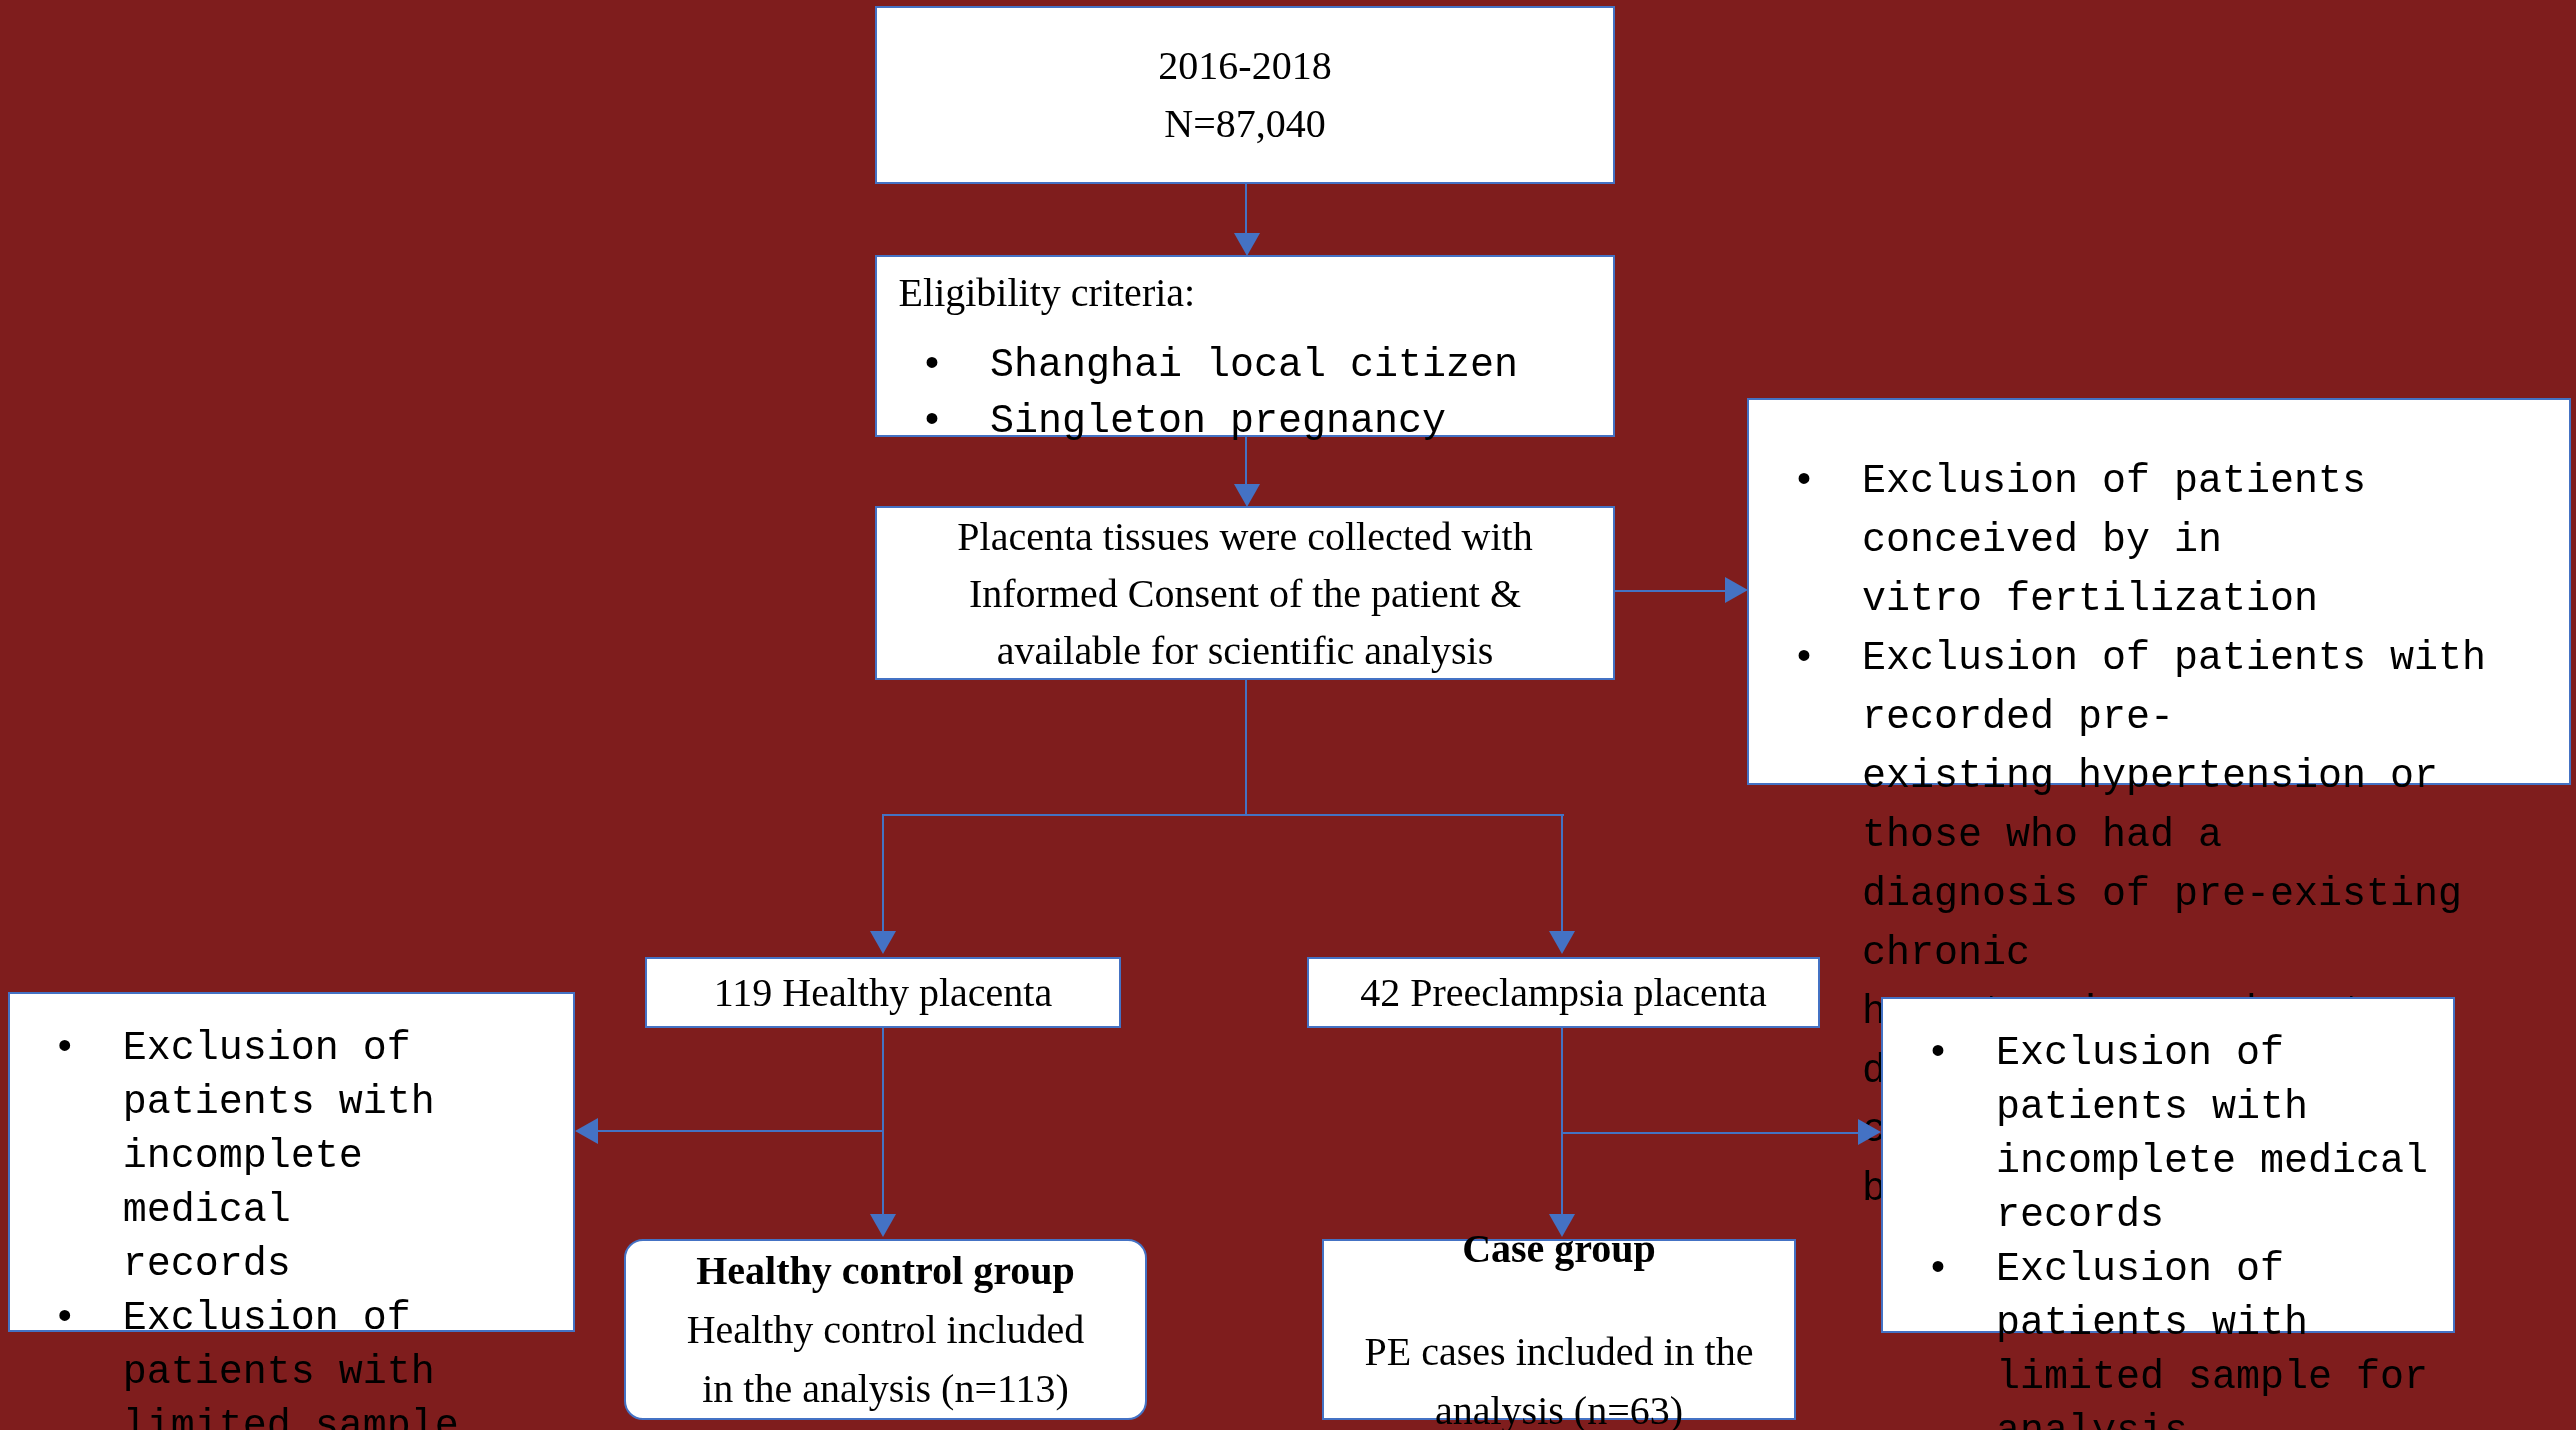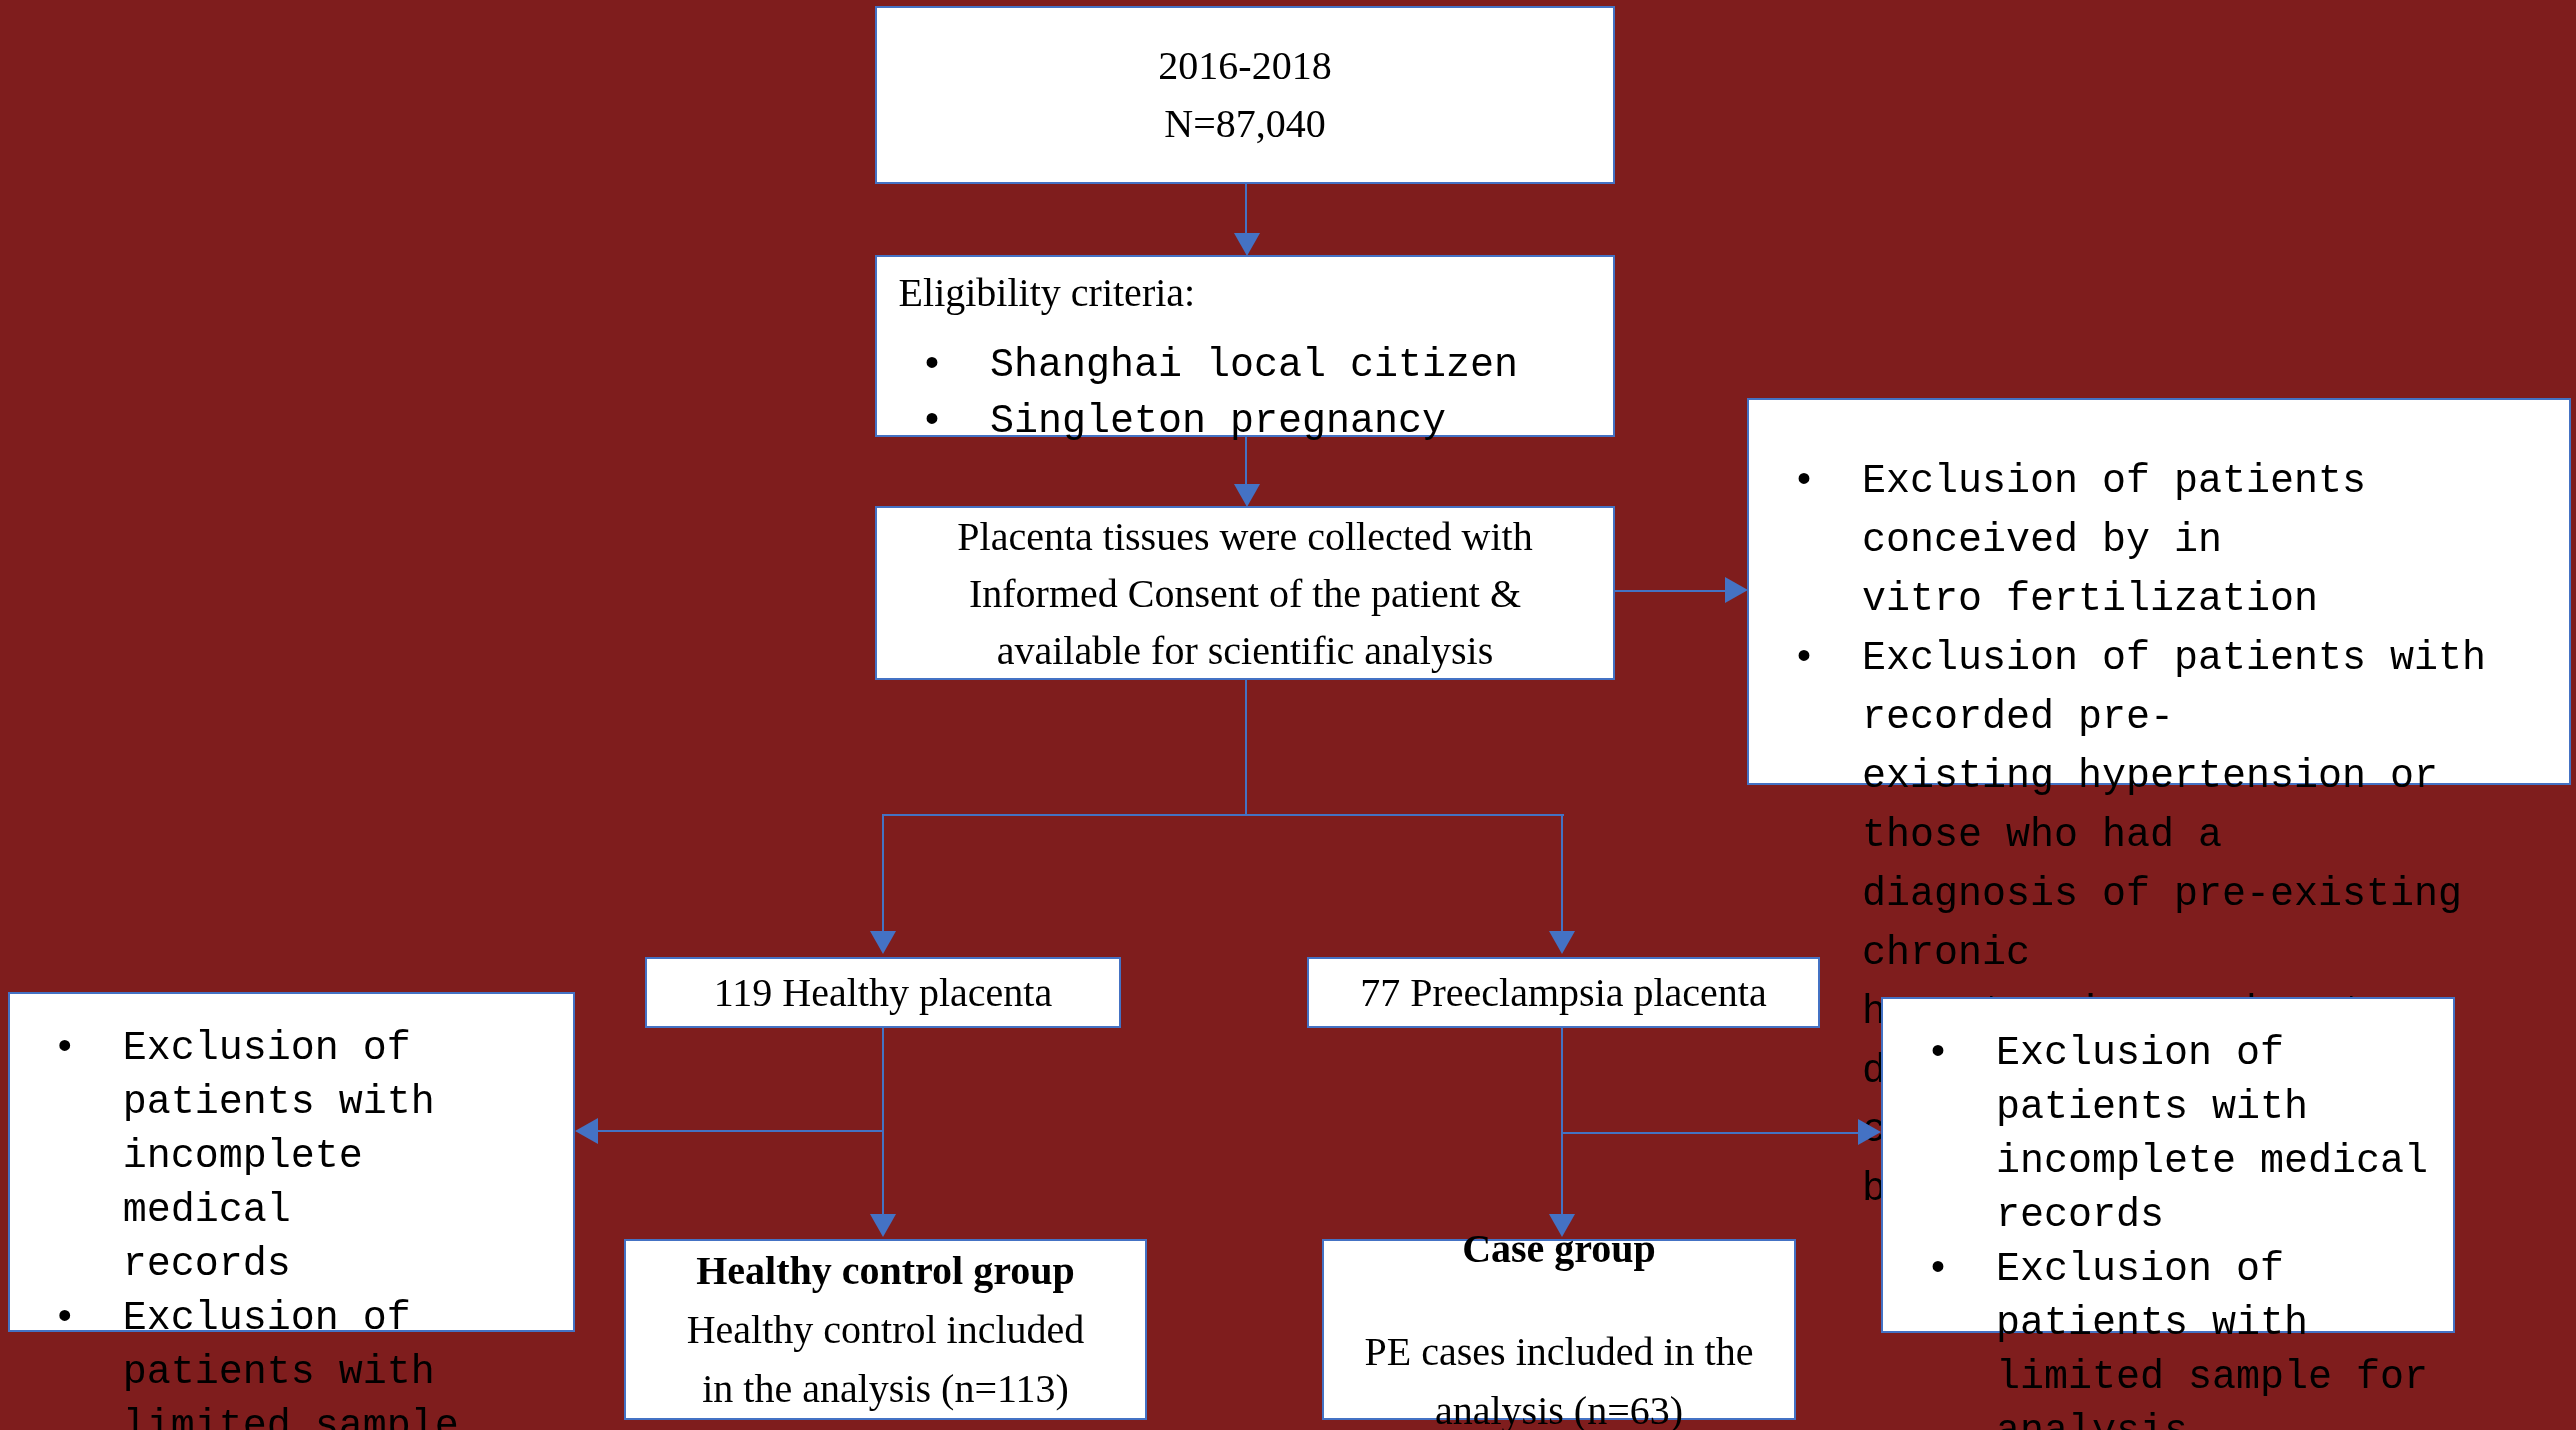--- a/index.html
+++ b/index.html
@@ -87,21 +87,21 @@
   #eligibility-box .etitle { padding-left: 21.6px; line-height: 56px; }
   #collection-box    { left: 875px; top: 506px;  width: 740px;  height: 174px; line-height: 57px; }
   #ivf-exclusion-box { left: 1747px; top: 398px;  width: 824px; height: 387px; padding-top: 35px; }
   #ivf-exclusion-box .blist { line-height: 59px; }
   #healthy-placenta-box       { left: 645px;  top: 957px; width: 476px; height: 71px; }
   #preeclampsia-placenta-box  { left: 1307px; top: 957px; width: 513px; height: 71px; }
   #healthy-exclusion-box { left: 7.7px;   top: 992px; width: 567px; height: 340px; padding-top: 10.8px; }
   #healthy-exclusion-box .blist { line-height: 54px; }
   #case-exclusion-box    { left: 1881px; top: 997px; width: 574px; height: 336px; padding-top: 10.8px; }
   #case-exclusion-box .blist { line-height: 54px; }
-  #healthy-control-box { left: 624px;  top: 1239px; width: 523px; height: 181px; line-height: 59px; }
+  #healthy-control-box { left: 624px;  top: 1239px; width: 523px; height: 181px; line-height: 59px; border-radius: 19px; }
   #case-group-box      { left: 1322px; top: 1239px; width: 474px; height: 181px; line-height: 59px; gap: 44px; }
 </style>
 </head>
 <body>
 
 <div id="canvas">
 
   <div class="box center-box" id="births-box">
     <div>2016-2018</div>
     <div>N=87,040</div>
@@ -131,21 +131,21 @@
 hypertension or heart disease, diabetes,
 cancer or renal failure before pregnancy</li>
     </ul>
   </div>
 
   <div class="box center-box" id="healthy-placenta-box">
     <div>119 Healthy placenta</div>
   </div>
 
   <div class="box center-box" id="preeclampsia-placenta-box">
-    <div>77 Preeclampsia placenta</div>
+    <div>42 Preeclampsia placenta</div>
   </div>
 
   <div class="box" id="healthy-exclusion-box">
     <ul class="blist">
       <li>Exclusion of patients with
 incomplete medical
 records</li>
       <li>Exclusion of patients with
 limited sample for
 analysis</li>

